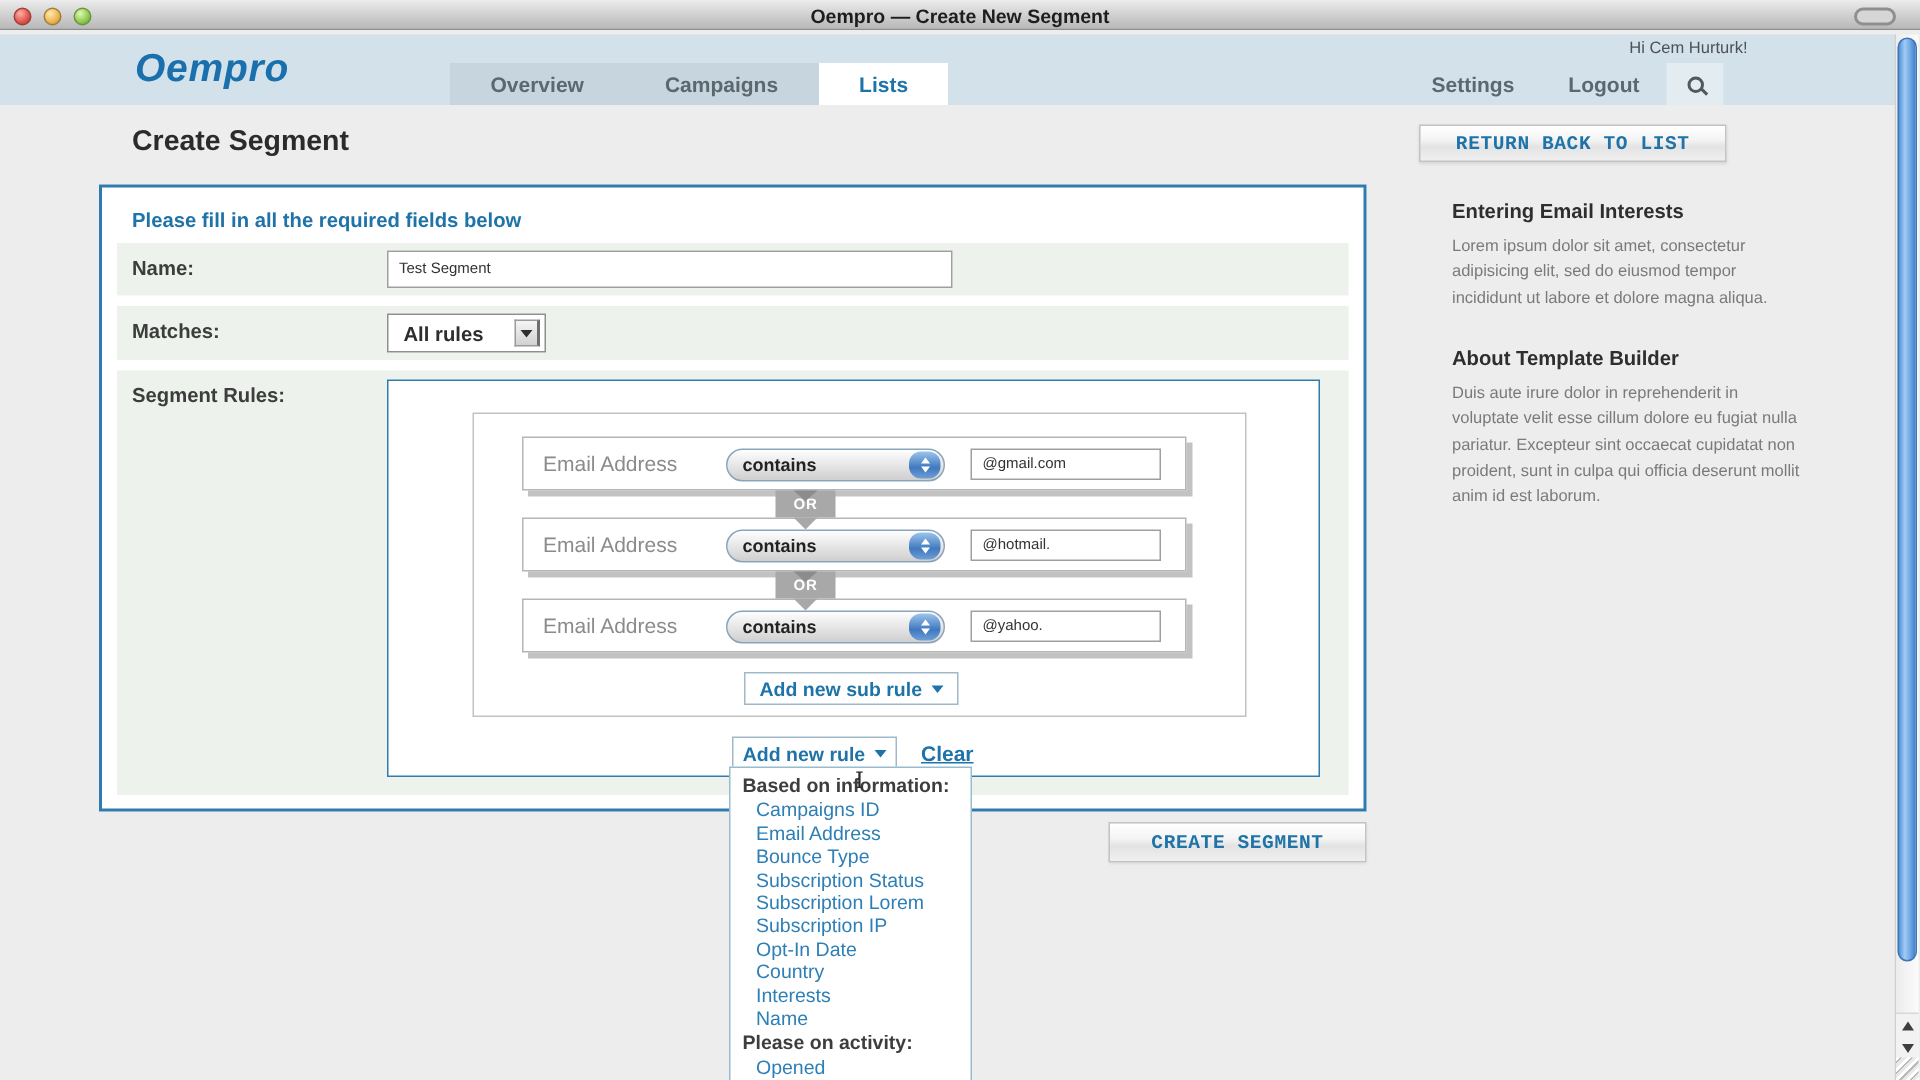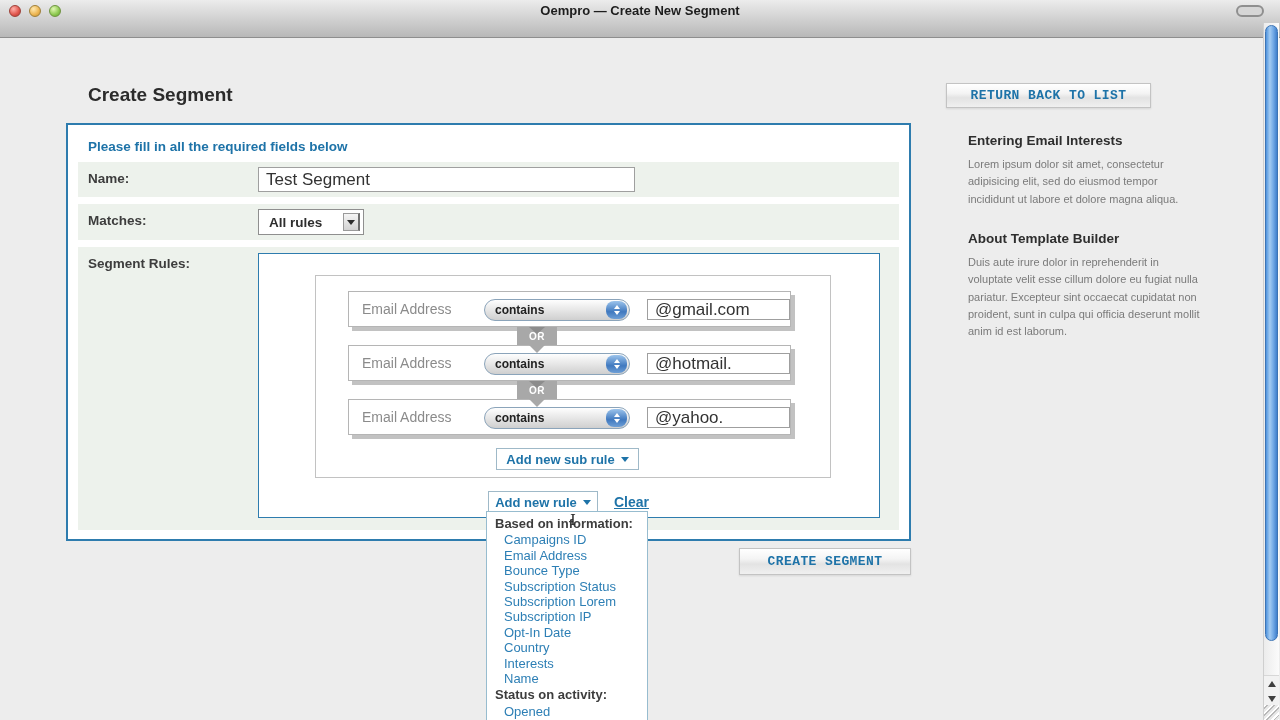--- a/index.html
+++ b/index.html
@@ -1,21 +1,21 @@
 <!DOCTYPE html>
 <html><head>
 <meta charset="utf-8">
 <style>
   * { margin:0; padding:0; box-sizing:border-box; }
   html,body { width:1280px; height:720px; overflow:hidden; background:#000;
     font-family:"Liberation Sans", sans-serif; }
   .window { position:relative; width:1280px; height:720px; background:#ededed; overflow:hidden; }
 
   
-  .titlebar { position:absolute; top:0; left:0; right:0; height:38px;
+  .titlebar { position:absolute; top:0; left:0; right:0; height:20px;
     background:linear-gradient(#ececec,#cfcfcf 55%,#b8b8b8); border-bottom:1px solid #8e8e8e; }
   .traffic { position:absolute; top:5px; left:9px; display:flex; gap:8px; }
   .light { width:12px; height:12px; border-radius:50%; }
   .light.red   { background:radial-gradient(circle at 35% 30%, #ffb0aa, #e0544b 60%, #a93b33); border:1px solid #9e4038;}
   .light.yellow{ background:radial-gradient(circle at 35% 30%, #ffe9b0, #ecb44f 60%, #bb8a37); border:1px solid #a08038;}
   .light.green { background:radial-gradient(circle at 35% 30%, #e2f7b4, #8cc94f 60%, #649d33); border:1px solid #6f9440;}
   .win-title { position:absolute; top:3px; left:0; right:0; text-align:center;
     font-size:13px; font-weight:bold; color:#1d1d1d; }
   .toolbar-pill { position:absolute; top:5px; right:16px; width:28px; height:12px;
     border:2px solid #8f8f8f; border-radius:7px; background:#d6d6d6; }
@@ -64,21 +64,21 @@
 
   
   .form-box { position:absolute; left:66px; top:53px; width:845px; height:418px;
     background:#ffffff; border:2px solid #2e7cae; }
   .form-note { position:absolute; left:20px; top:14px; font-size:13.5px; font-weight:bold; color:#1e73a8; }
   .frow { position:absolute; left:10px; width:821px; background:#edf2ec; }
   .row-name { top:37px; height:35px; }
   .row-matches { top:79px; height:36px; }
   .row-rules { top:122px; height:283px; }
   .flabel { position:absolute; left:10px; top:9px; font-size:13.5px; font-weight:bold; color:#3d3d3d; }
-  .text-input { position:absolute; border:1px solid #9f9f9f; background:#fff; font-size:17px;
+  .text-input { position:absolute; border:1px solid #9f9f9f; background:#fff; font-size:10px;
     color:#333; padding:0 7px; font-family:"Liberation Sans", sans-serif; }
   .name-input { left:180px; top:5px; width:377px; height:25px; }
 
   
   .classic-select { position:absolute; left:180px; top:5px; width:106px; height:26px; background:#fff;
     border:1px solid #8f8f8f; display:flex; align-items:center; cursor:pointer; }
   .classic-select .val { flex:1; font-size:13.5px; font-weight:bold; color:#2e2e2e; padding-left:10px; }
   .classic-select .dd-btn { width:17px; height:18px; margin-right:3px;
     background:linear-gradient(#f5f5f5,#d2d2d2); border:1px solid #9a9a9a; border-right:2px solid #6e6e6e;
     display:flex; align-items:center; justify-content:center; }
@@ -97,21 +97,21 @@
     border:1px solid #8ba4ba; background:linear-gradient(#fefefe,#cfcfcf); display:flex; align-items:center;
     cursor:pointer; }
   .pill-select .val { flex:1; font-size:12px; font-weight:bold; color:#222; padding-left:10px; }
   .stepper { width:21px; height:18px; margin-right:2px; border-radius:8px;
     background:linear-gradient(#9cc4ec,#4079bf 60%,#6e9fd6); display:flex; flex-direction:column;
     align-items:center; justify-content:center; gap:2px; }
   .stepper .up { width:0; height:0; border-left:3.5px solid transparent; border-right:3.5px solid transparent;
     border-bottom:4.5px solid #fff; }
   .stepper .down { width:0; height:0; border-left:3.5px solid transparent; border-right:3.5px solid transparent;
     border-top:4.5px solid #fff; }
-  .rule-value { left:298px; top:7px; width:143px; height:21px; }
+  .rule-value { left:298px; top:7px; width:127px; height:21px; }
 
   .or-ribbon { position:absolute; left:201px; width:40px; height:18px; background:#a8a8a8;
     display:flex; align-items:center; justify-content:center; z-index:3; }
   .or-ribbon span { font-size:10px; font-weight:bold; color:#fff; letter-spacing:0.5px; }
   .or-ribbon::after { content:""; position:absolute; top:18px; left:12px; width:0; height:0;
     border-left:8px solid transparent; border-right:8px solid transparent; border-top:8px solid #a8a8a8; }
   .or-ribbon::before { content:""; position:absolute; top:0; left:12px; width:0; height:0;
     border-left:8px solid transparent; border-right:8px solid transparent; border-top:7px solid #8c8c8c; }
 
   .link-btn { position:absolute; display:flex; align-items:center; justify-content:center; gap:6px;
@@ -144,20 +144,36 @@
   <div class="titlebar">
     <div class="traffic">
       <div class="light red"></div>
       <div class="light yellow"></div>
       <div class="light green"></div>
     </div>
     <div class="win-title">Oempro — Create New Segment</div>
     <div class="toolbar-pill"></div>
   </div>
 
+  <div class="app-header">
+    <div class="logo">Oempro</div>
+    <div class="greeting">Hi Cem Hurturk!</div>
+    <div class="tab-strip">
+      <div class="tab">Overview</div>
+      <div class="tab">Campaigns</div>
+      <div class="tab active">Lists</div>
+    </div>
+    <div class="right-nav">
+      <div class="nav-link">Settings</div>
+      <div class="nav-link">Logout</div>
+      <div class="search-box">
+        <span class="mag"></span>
+      </div>
+    </div>
+  </div>
 
   <div class="scrollbar">
     <div class="sb-thumb"></div>
     <div class="sb-arrows">
       <div class="sb-arrow">
           <span class="tri-up"></span>
         </div>
       <div class="sb-arrow">
           <span class="tri-down"></span>
         </div>
@@ -258,21 +274,21 @@
       <div class="menu-item">Campaigns ID</div>
       <div class="menu-item">Email Address</div>
       <div class="menu-item">Bounce Type</div>
       <div class="menu-item">Subscription Status</div>
       <div class="menu-item">Subscription Lorem</div>
       <div class="menu-item">Subscription IP</div>
       <div class="menu-item">Opt-In Date</div>
       <div class="menu-item">Country</div>
       <div class="menu-item">Interests</div>
       <div class="menu-item">Name</div>
-      <div class="menu-header">Status on activity:</div>
+      <div class="menu-header">Please on activity:</div>
       <div class="menu-item">Opened</div>
       <div class="menu-item">Clicked</div>
     </div>
     <div class="ibeam">I</div>
 
     <div class="side-title t1">Entering Email Interests</div>
     <div class="side-para p1">Lorem ipsum dolor sit amet, consectetur adipisicing elit, sed do eiusmod tempor incididunt ut labore et dolore magna aliqua.</div>
     <div class="side-title t2">About Template Builder</div>
     <div class="side-para p2">Duis aute irure dolor in reprehenderit in voluptate velit esse cillum dolore eu fugiat nulla pariatur. Excepteur sint occaecat cupidatat non proident, sunt in culpa qui officia deserunt mollit anim id est laborum.</div>
   </div>

